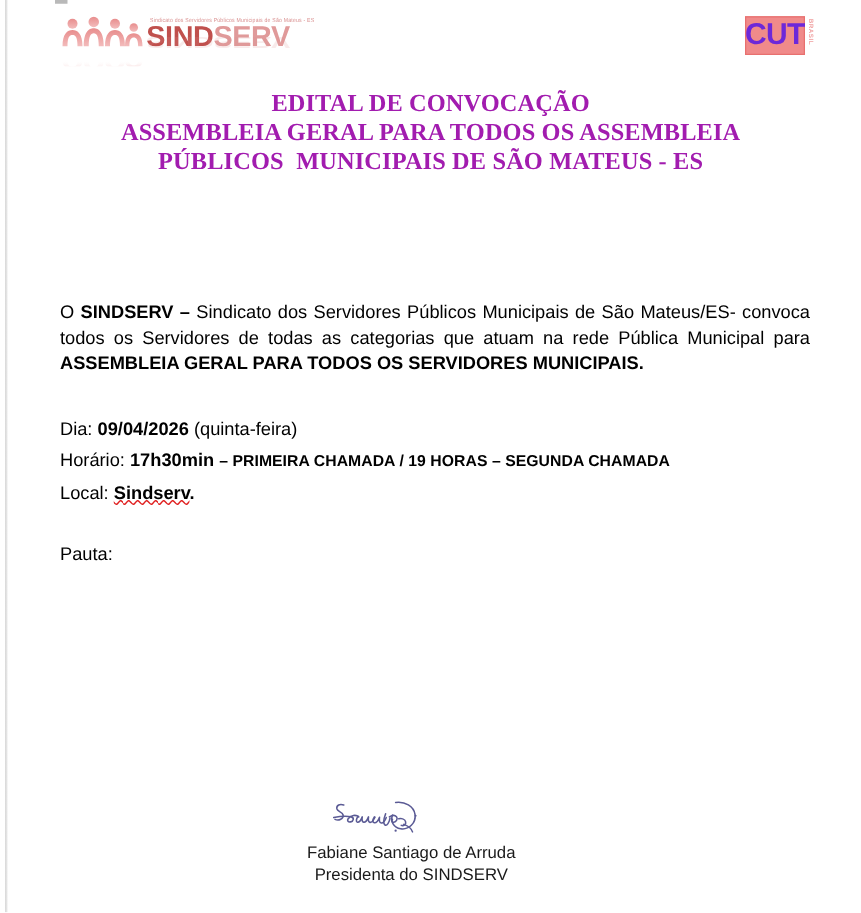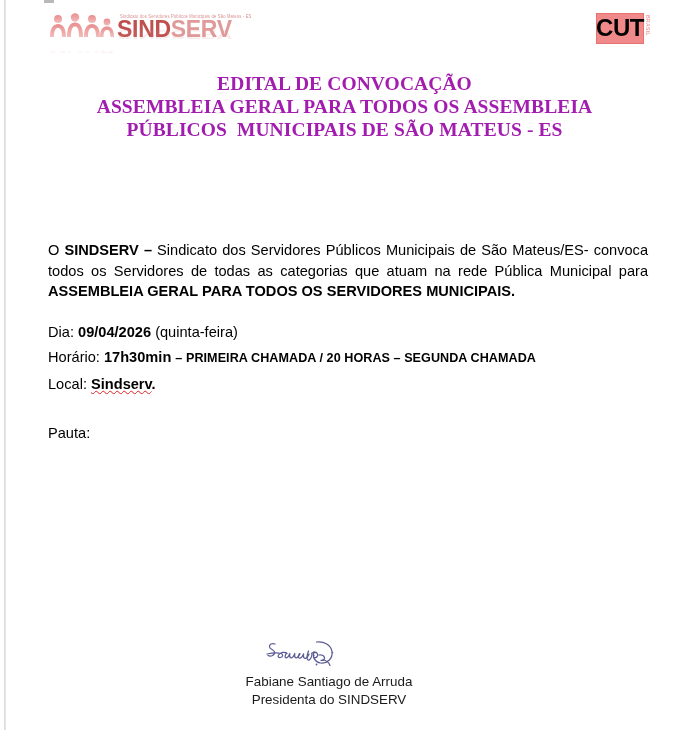--- a/index.html
+++ b/index.html
@@ -116,25 +116,25 @@
     width: 48px;
     height: 31px;
     background: #f08a8a;
     border: 1px solid #e8706f;
     box-sizing: border-box;
   }
   .cut-text {
     position: absolute;
     left: 0;
     top: 0;
-    width: 48px;
+    width: 32px;
     height: 31px;
     line-height: 30px;
     text-align: center;
-    color: #000000;
+    color: #6d28d9;
     font-family: "Liberation Sans", sans-serif;
     font-weight: bold;
     font-size: 24px;
     letter-spacing: -0.5px;
   }
   .cut-brasil {
     position: absolute;
     left: 47px;
     top: 2px;
     width: 9px;
@@ -176,21 +176,21 @@
     color: #000000;
   }
   .para-main {
     text-align: justify;
     line-height: 20.5px;
     margin: 0;
   }
   .para-main b { font-weight: bold; }
 
   .details {
-    margin-top: 18px;
+    margin-top: 30px;
   }
   .detail-line {
     line-height: 25.5px;
     white-space: nowrap;
   }
   .detail-line .lbl { font-weight: normal; }
   .detail-line b { font-weight: bold; }
   .chamada {
     font-weight: bold;
     font-size: 12.6px;
@@ -307,21 +307,21 @@
   </div>
 
   <div class="body-wrap">
 
     <p class="para-main"><span>O </span><b>SINDSERV – </b><span>Sindicato dos Servidores Públicos Municipais de São Mateus/ES- convoca todos os Servidores de todas as categorias que atuam na rede Pública Municipal para </span><b>ASSEMBLEIA GERAL PARA TODOS OS SERVIDORES MUNICIPAIS.</b></p>
 
     <div class="details">
 
       <div class="detail-line"><span class="lbl">Dia:</span>&nbsp;<b>09/04/2026</b>&nbsp;<span>(quinta-feira)</span></div>
 
-      <div class="detail-line"><span class="lbl">Horário:</span>&nbsp;<b>17h30min</b>&nbsp;<span class="chamada">– PRIMEIRA CHAMADA / 20 HORAS – SEGUNDA CHAMADA</span></div>
+      <div class="detail-line"><span class="lbl">Horário:</span>&nbsp;<b>17h30min</b>&nbsp;<span class="chamada">– PRIMEIRA CHAMADA / 19 HORAS – SEGUNDA CHAMADA</span></div>
 
       <div class="detail-line"><span class="lbl">Local:</span>&nbsp;<span class="misspelled">Sindserv</span><b>.</b></div>
 
     </div>
 
     <div class="pauta-label">Pauta:</div>
 
 
   </div>
 

